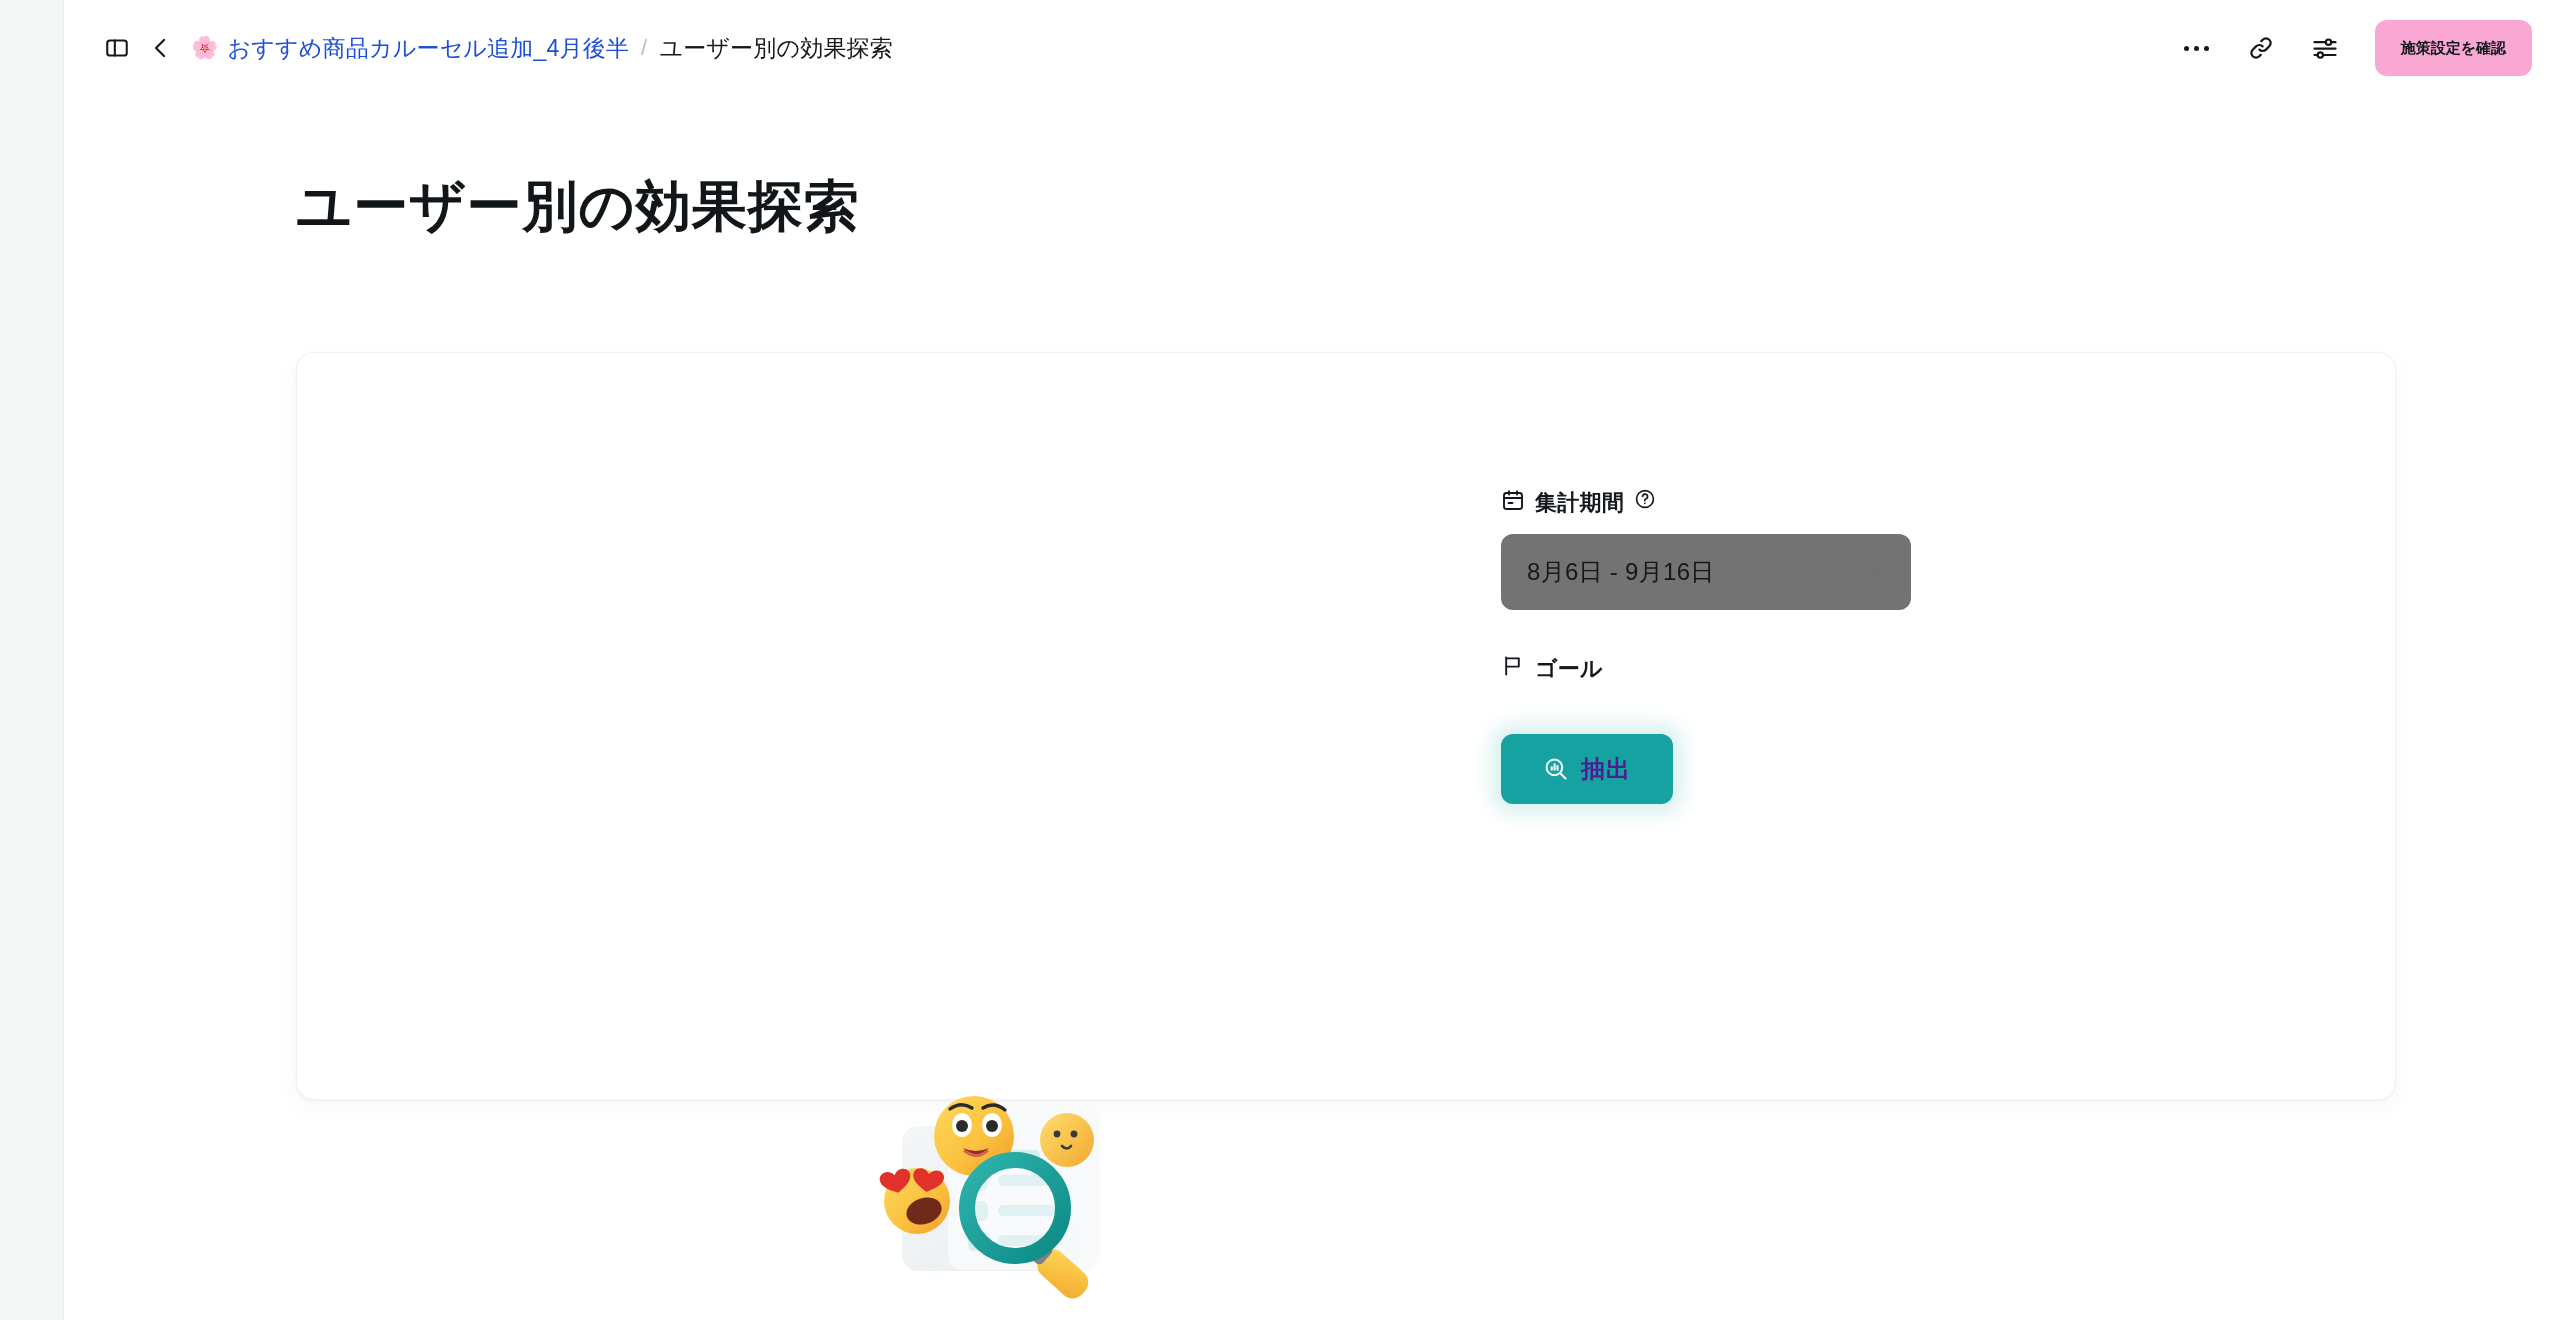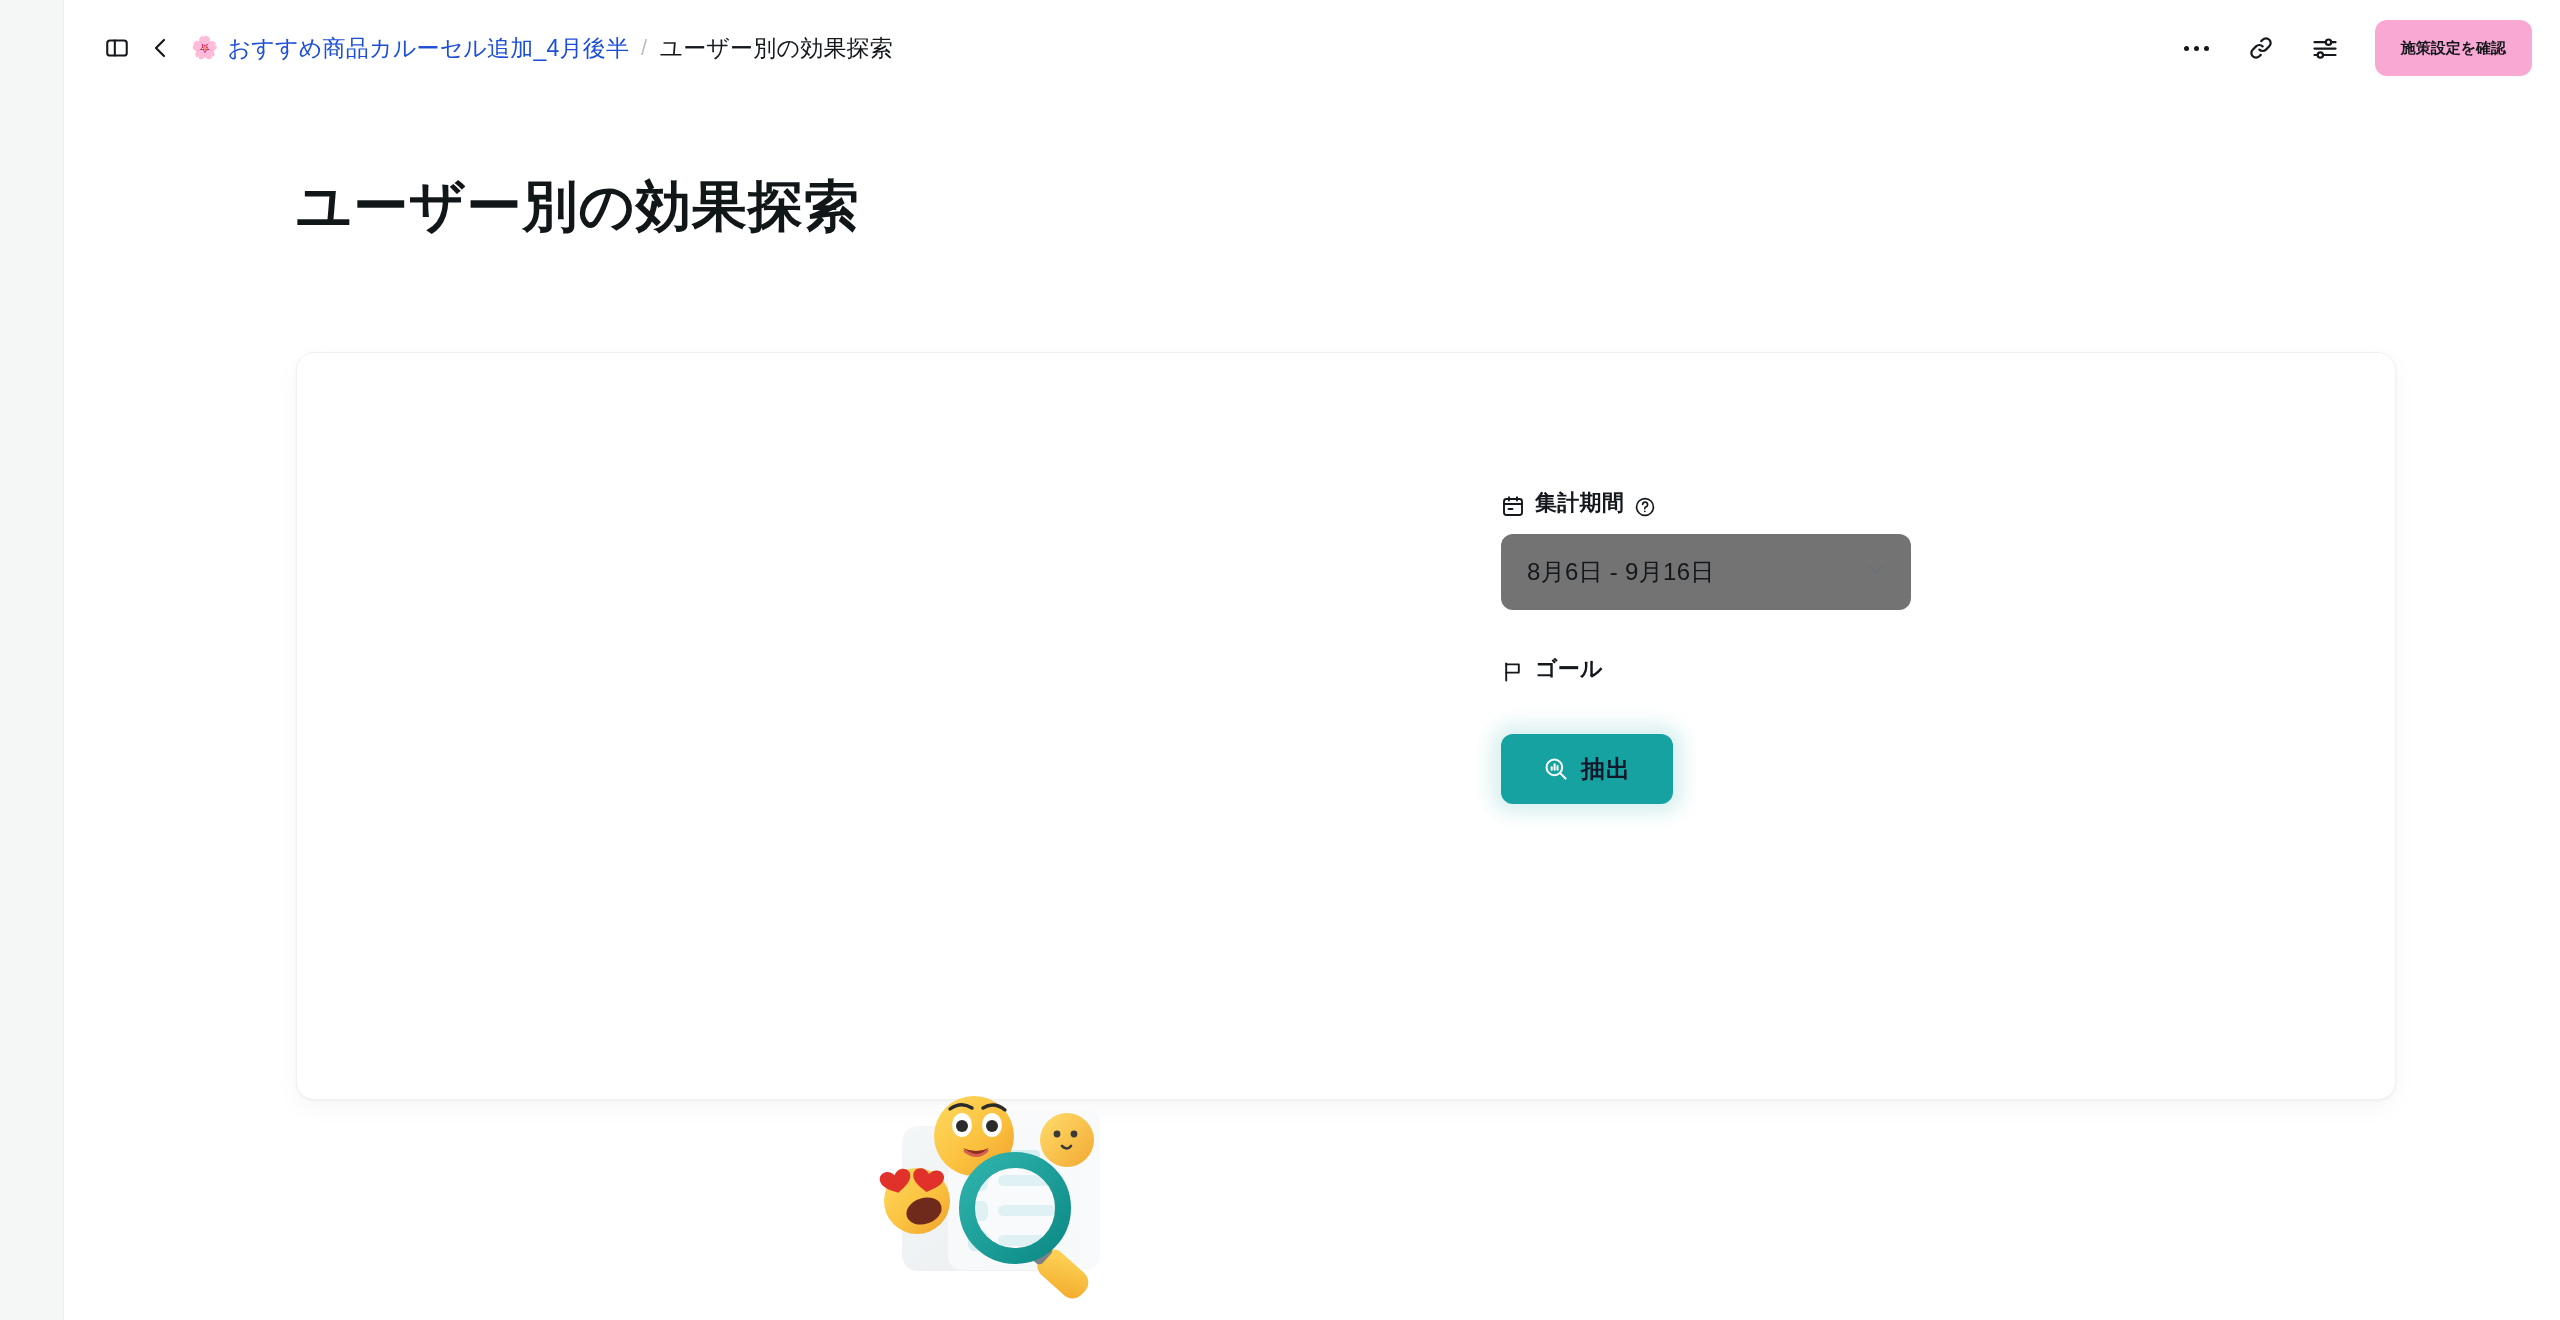--- a/index.html
+++ b/index.html
@@ -190,21 +190,21 @@
 
   
   .form {
     position: absolute;
     left: 1204px;
     top: 135px;
     width: 420px;
   }
   .field-label {
     display: flex;
-    align-items: flex-end;
+    align-items: flex-start;
     gap: 10px;
     font-size: 22px;
     font-weight: 700;
     color: #14181c;
     margin-bottom: 16px;
     letter-spacing: .3px;
   }
   .field-label svg { display: block; flex: none; }
   .select {
     width: 410px;
@@ -238,21 +238,21 @@
     background: rgba(23,162,162,.16);
     filter: blur(9px);
   }
   .extract {
     position: relative;
     width: 172px;
     height: 70px;
     background: #17a2a2;
     border: none;
     border-radius: 12px;
-    color: #0f172a;
+    color: #4c1d95;
     font-family: inherit;
     font-size: 24px;
     font-weight: 700;
     letter-spacing: 1px;
     display: flex;
     align-items: center;
     justify-content: center;
     gap: 12px;
     cursor: pointer;
   }

